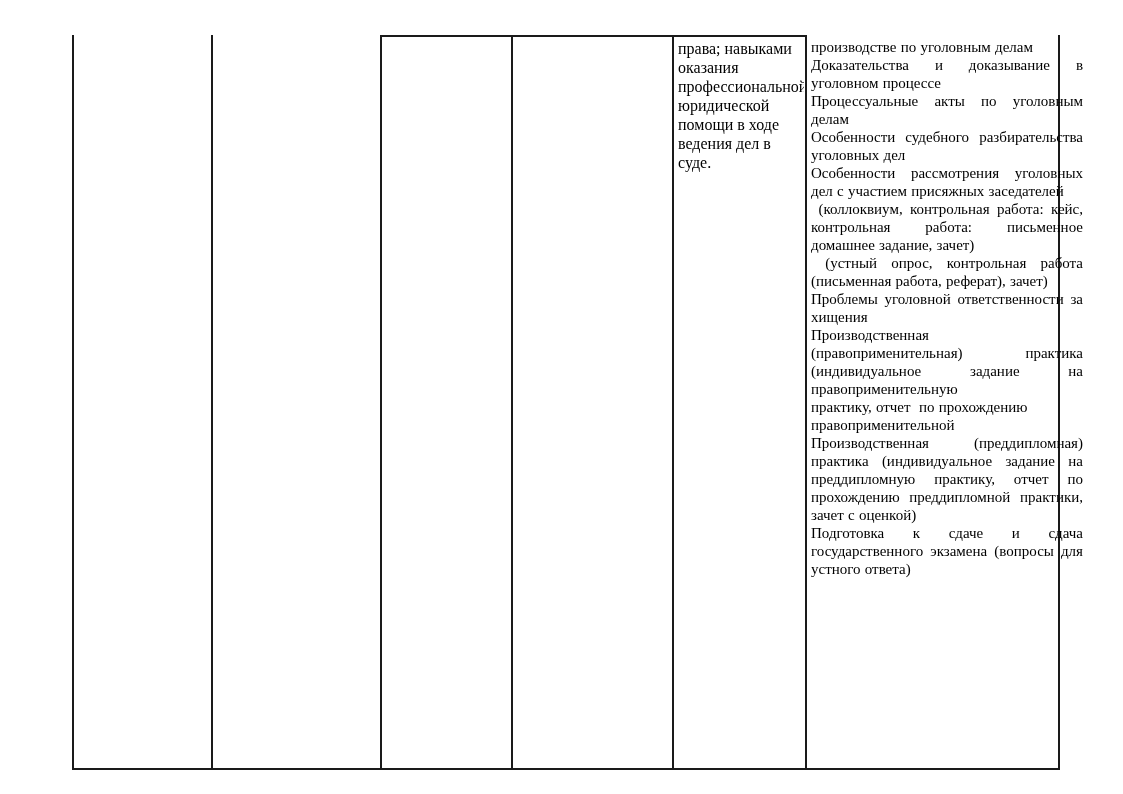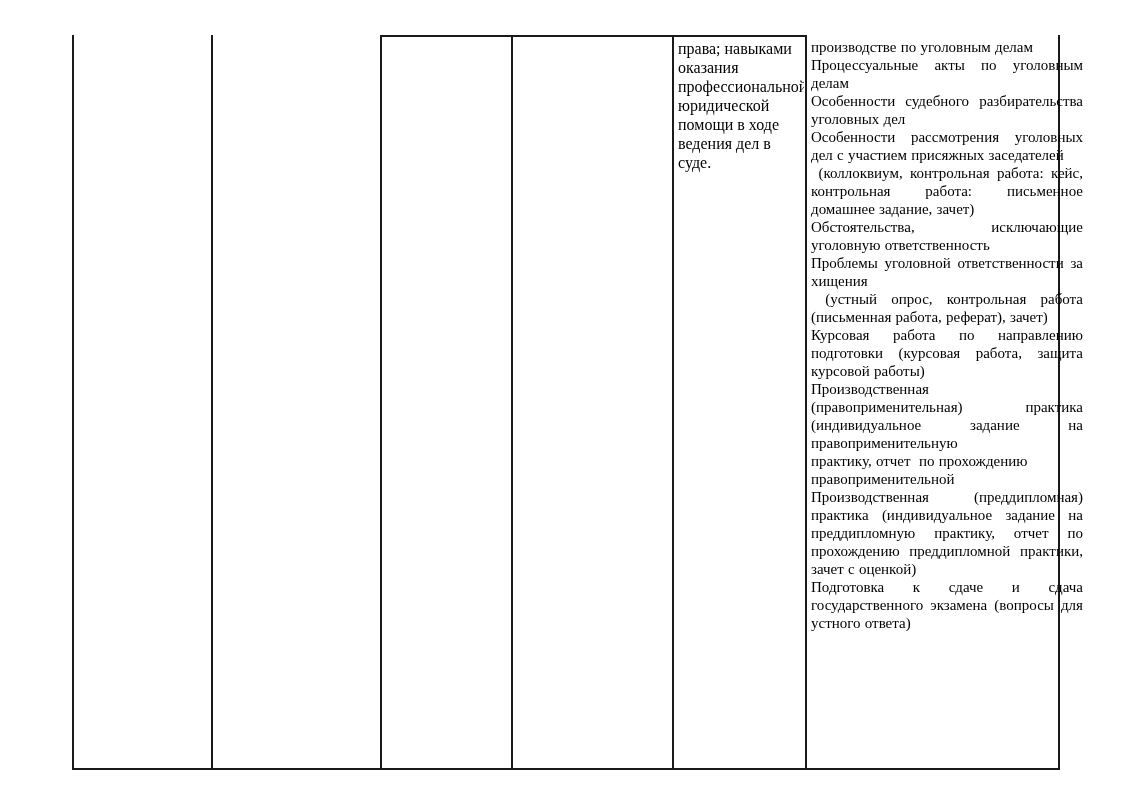--- a/index.html
+++ b/index.html
@@ -110,28 +110,27 @@
     <div class="cell cell-e2"></div>
     <div class="cell cell-e3"></div>
     <div class="cell cell-e4"></div>
 
     <div class="cell cell-competency">
       <p>права; навыками оказания профессиональной юридической помощи в ходе ведения дел в суде.</p>
     </div>
 
     <div class="cell cell-assessment">
       <p>производстве по уголовным делам</p>
+      <p>Доказательства и доказывание в уголовном процессе</p>
       <p>Процессуальные акты по уголовным делам</p>
       <p>Особенности судебного разбирательства уголовных дел</p>
       <p>Особенности рассмотрения уголовных дел с участием присяжных заседателей</p>
       <p> (коллоквиум, контрольная работа: кейс, контрольная работа: письменное домашнее задание, зачет)</p>
-      <p>Обстоятельства, исключающие уголовную ответственность</p>
+      <p> (устный опрос, контрольная работа (письменная работа, реферат), зачет)</p>
       <p>Проблемы уголовной ответственности за хищения</p>
-      <p> (устный опрос, контрольная работа (письменная работа, реферат), зачет)</p>
-      <p>Курсовая работа по направлению подготовки (курсовая работа, защита курсовой работы)</p>
       <p>Производственная (правоприменительная) практика (индивидуальное задание на правоприменительную</p>
       <p>практику, отчет  по прохождению</p>
       <p>правоприменительной</p>
       <p>Производственная (преддипломная) практика (индивидуальное задание на преддипломную практику, отчет по прохождению преддипломной практики, зачет с оценкой)</p>
       <p>Подготовка к сдаче и сдача государственного экзамена (вопросы для устного ответа)</p>
     </div>
 
   </div>
 </div>
 

